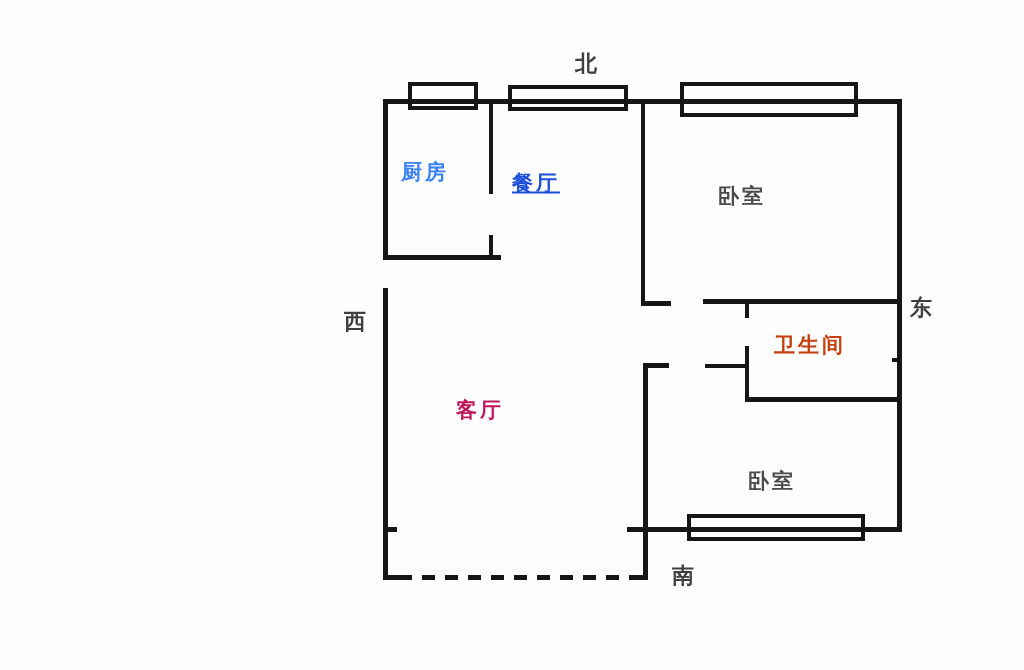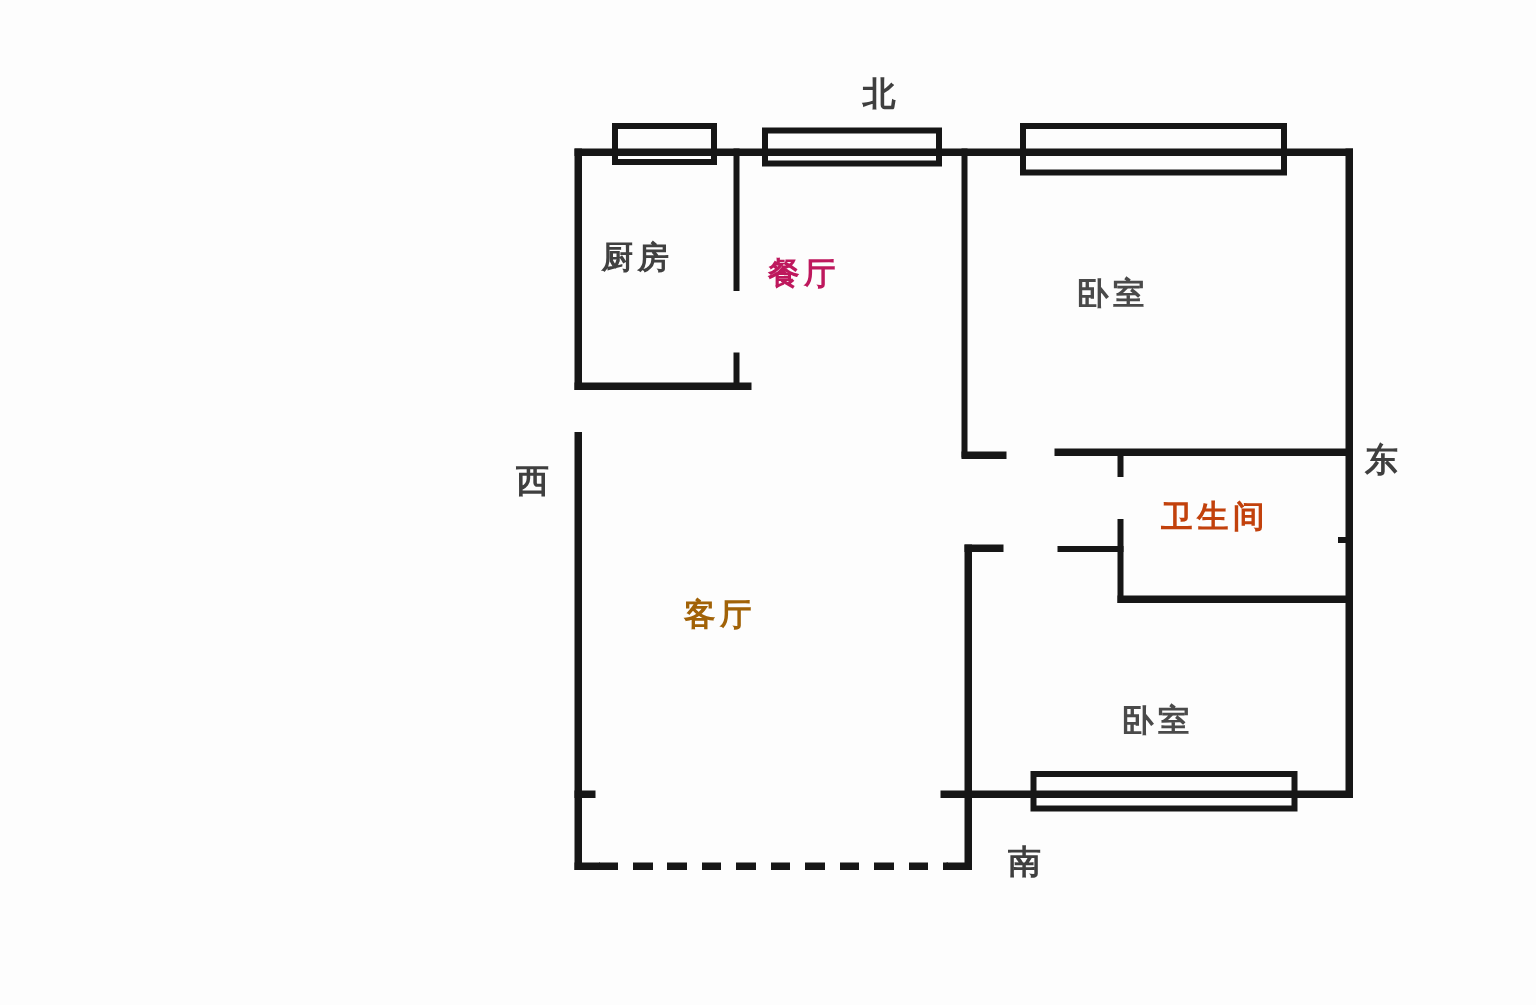--- a/index.html
+++ b/index.html
@@ -79,24 +79,24 @@
       <div class="wall" style="background: rgb(22, 22, 22); left: 892px; top: 358px; width: 6px; height: 4px;"></div>
       <div class="dashed-wall" style="left: 399px; top: 575px; width: 233px; height: 5px;"></div>
     </div>
   <div id="windows-layer">
       <div class="window" style="border-color: rgb(22, 22, 22); left: 408px; top: 82px; width: 70px; height: 28px;"></div>
       <div class="window" style="border-color: rgb(22, 22, 22); left: 508px; top: 85px; width: 120px; height: 26px;"></div>
       <div class="window" style="border-color: rgb(22, 22, 22); left: 680px; top: 82px; width: 178px; height: 35px;"></div>
       <div class="window" style="border-color: rgb(22, 22, 22); left: 687px; top: 514px; width: 178px; height: 27px;"></div>
     </div>
   <div id="labels-layer">
-      <div class="room-label" style="color: #404040; left: 425px; top: 172px;">厨房</div>
-      <div class="room-label" style="color: #be185d; left: 536px; top: 183px;">餐厅</div>
+      <div class="room-label" style="color: #3b82f6; left: 425px; top: 172px;">厨房</div>
+      <div class="room-label" style="color: #1d4ed8; left: 536px; top: 183px; text-decoration: underline;">餐厅</div>
       <div class="room-label" style="color: rgb(74, 74, 74); left: 742px; top: 196px;">卧室</div>
       <div class="room-label" style="color: #c2410c; left: 810px; top: 345px;">卫生间</div>
-      <div class="room-label" style="color: #a16207; left: 480px; top: 410px;">客厅</div>
+      <div class="room-label" style="color: #be185d; left: 480px; top: 410px;">客厅</div>
       <div class="room-label" style="color: rgb(74, 74, 74); left: 772px; top: 481px;">卧室</div>
       <div class="compass-label" style="left: 586px; top: 64px;">北</div>
       <div class="compass-label" style="left: 921px; top: 308px;">东</div>
       <div class="compass-label" style="left: 355px; top: 322px;">西</div>
       <div class="compass-label" style="left: 683px; top: 576px;">南</div>
     </div>
 </div>
 
 </body></html>

